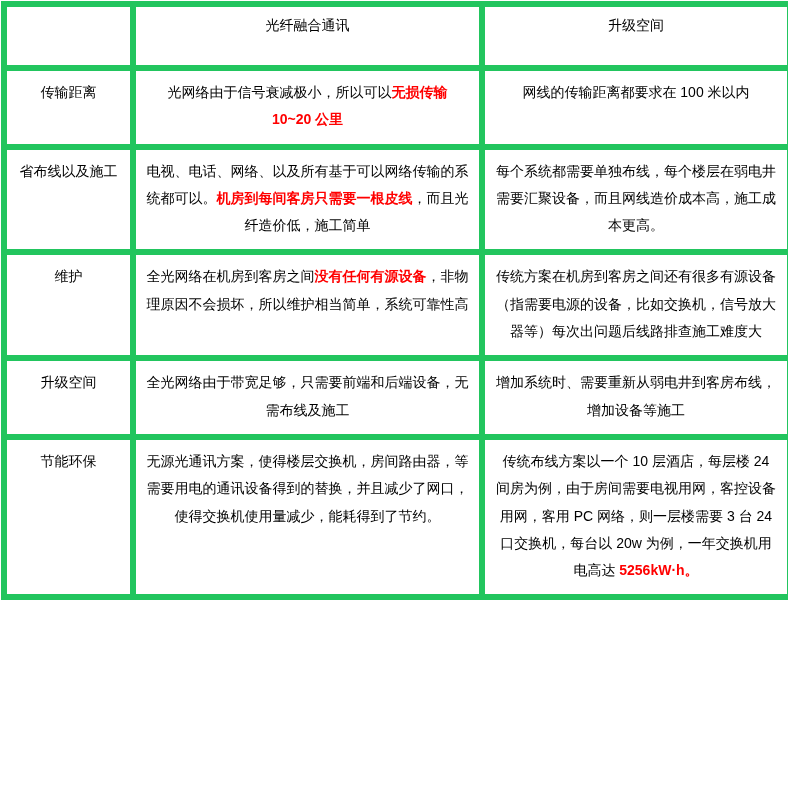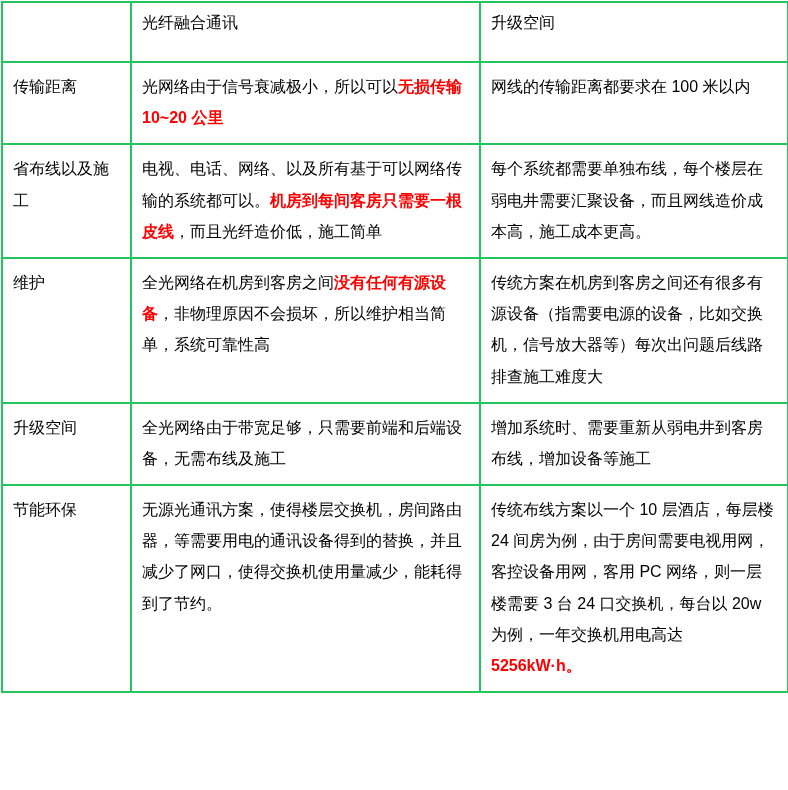--- a/index.html
+++ b/index.html
@@ -13,27 +13,27 @@
     font-family: "Liberation Sans", "DejaVu Sans", sans-serif;
     color: #000000;
   }
   table.cmp {
     border-collapse: collapse;
     table-layout: fixed;
     width: 786px;
     margin: 1px 0 0 1px;
   }
   table.cmp td, table.cmp th {
-    border: 2px solid #22c55e;
+    border: 6px solid #22c55e;
     vertical-align: top;
     padding: 8px 10px 10px 10px;
-    font-size: 16px;
+    font-size: 14px;
     line-height: 1.95;
     font-weight: normal;
-    text-align: left;
+    text-align: center;
   }
   col.c-label { width: 129px; }
   col.c-a { width: 349px; }
   col.c-b { width: 308px; }
 
   
   tr.head td {
     height: 40px;
     padding-top: 9px;
     padding-bottom: 9px;

